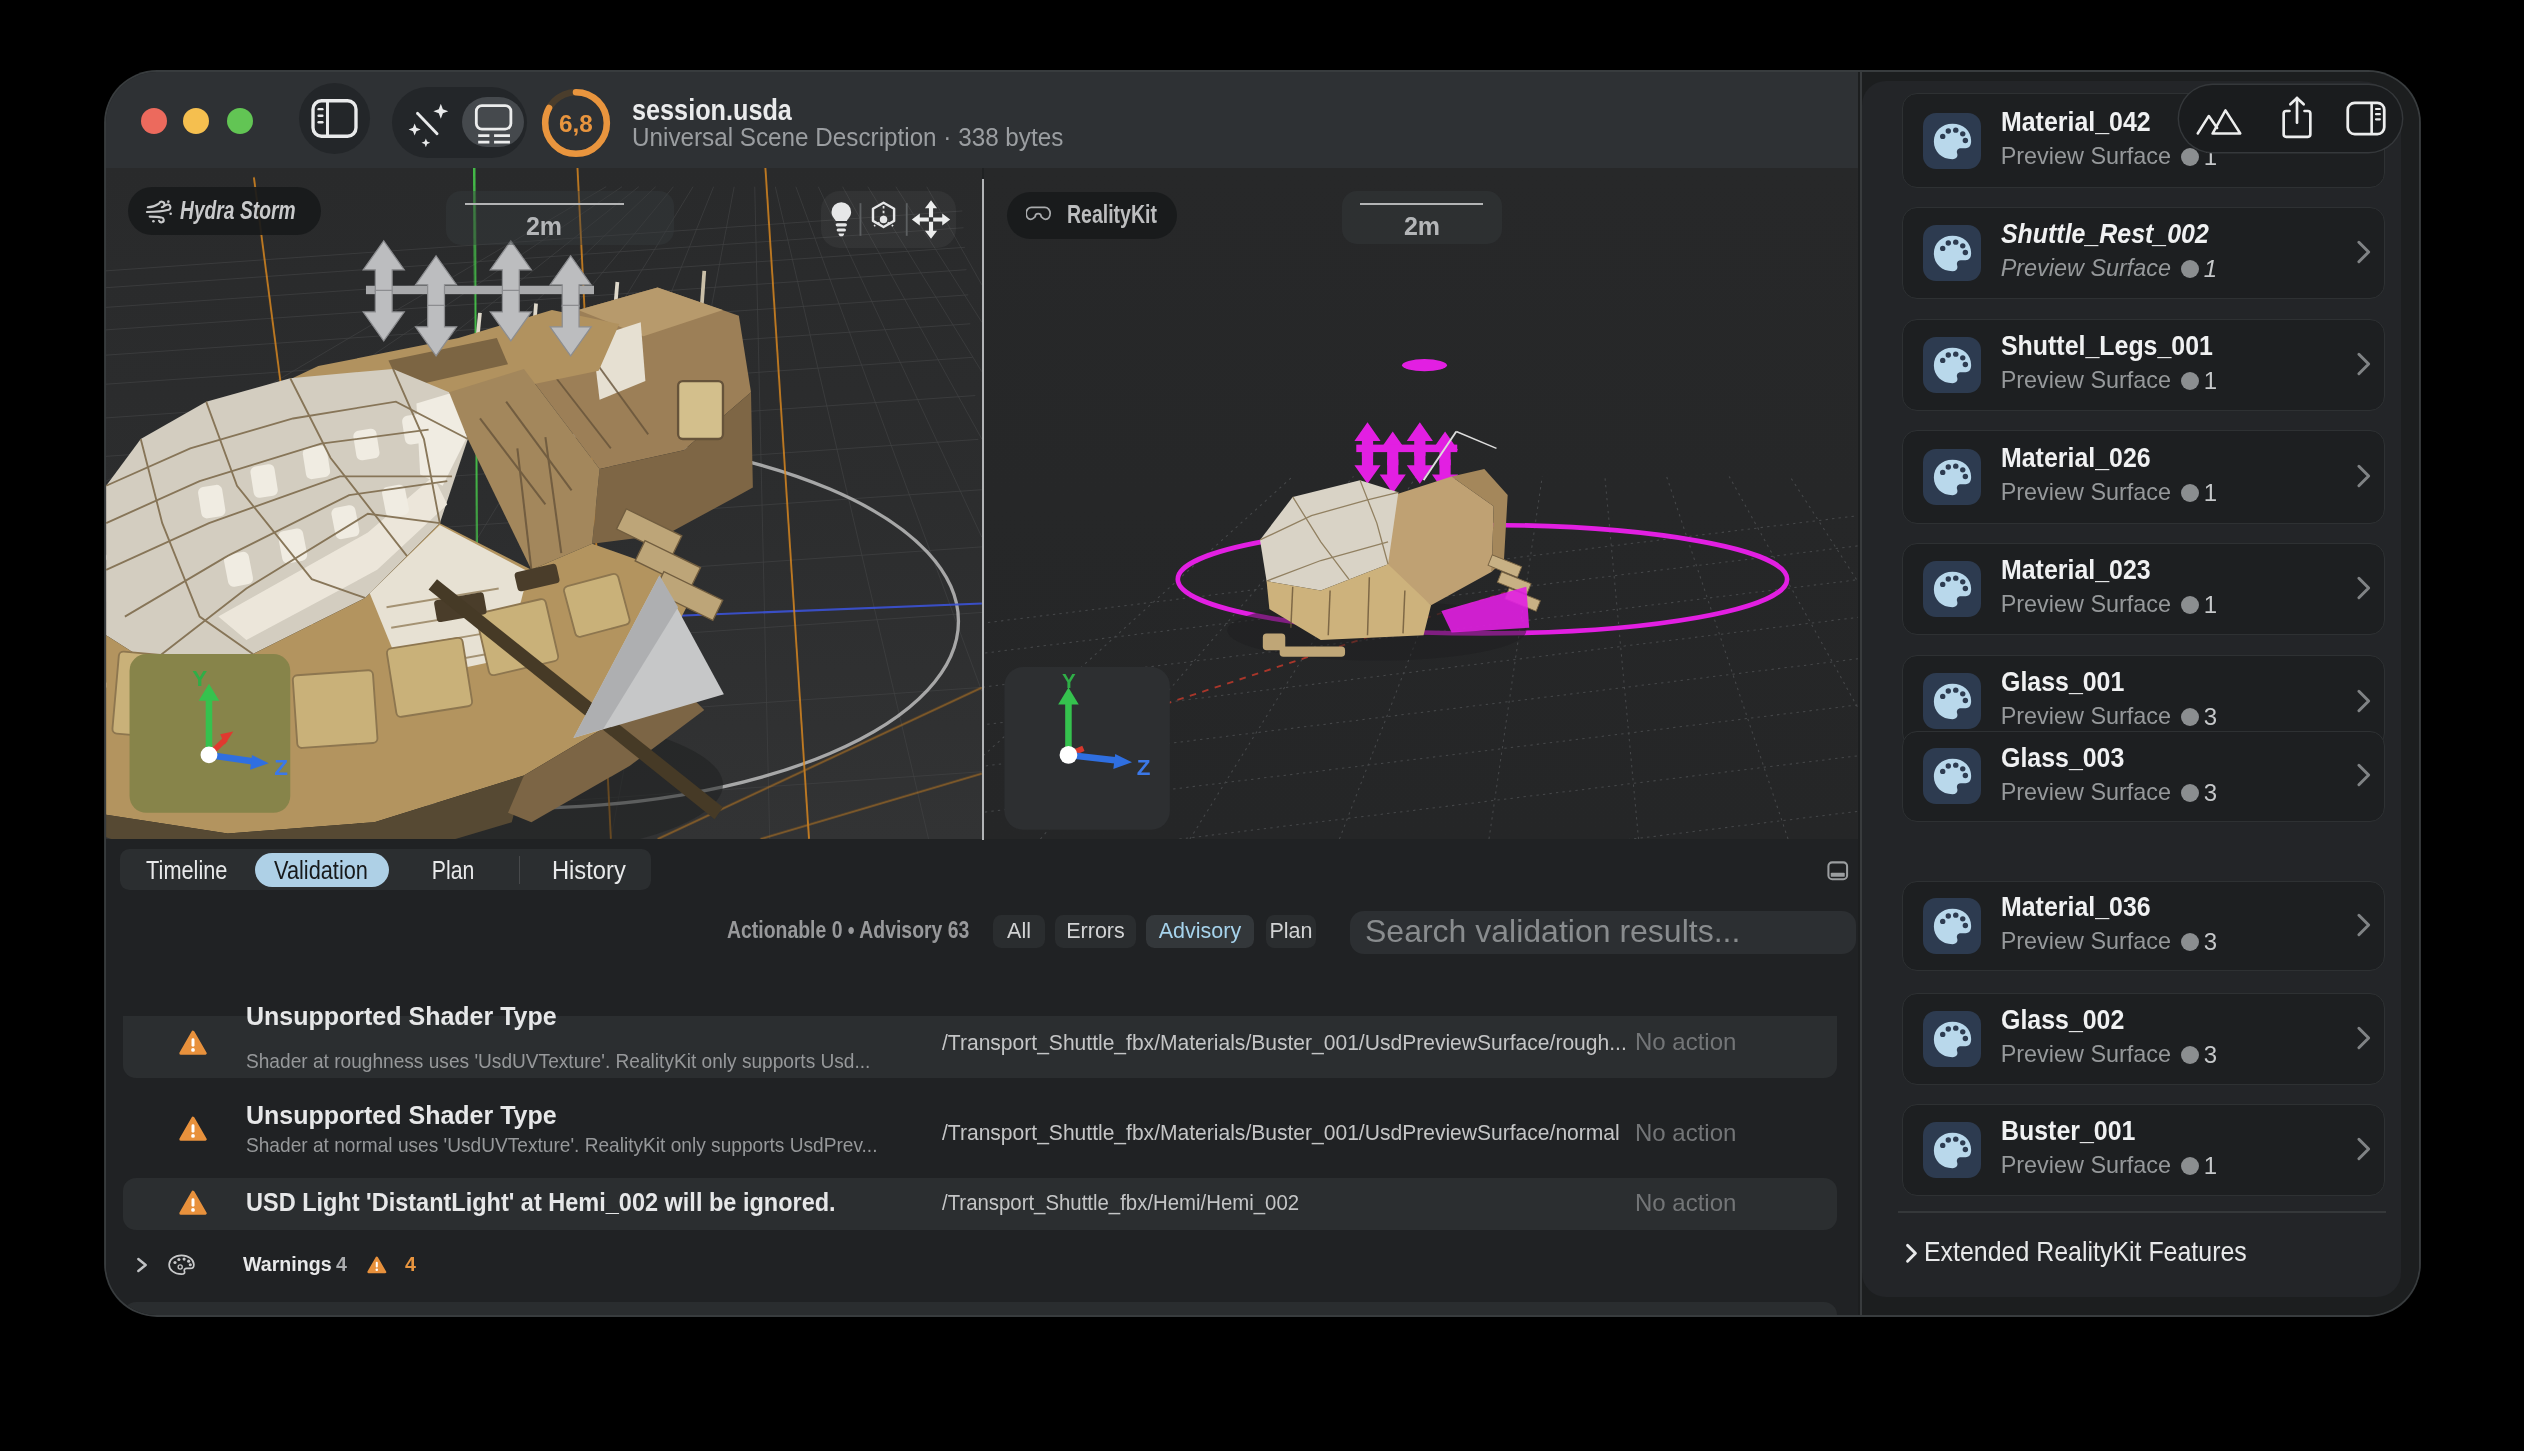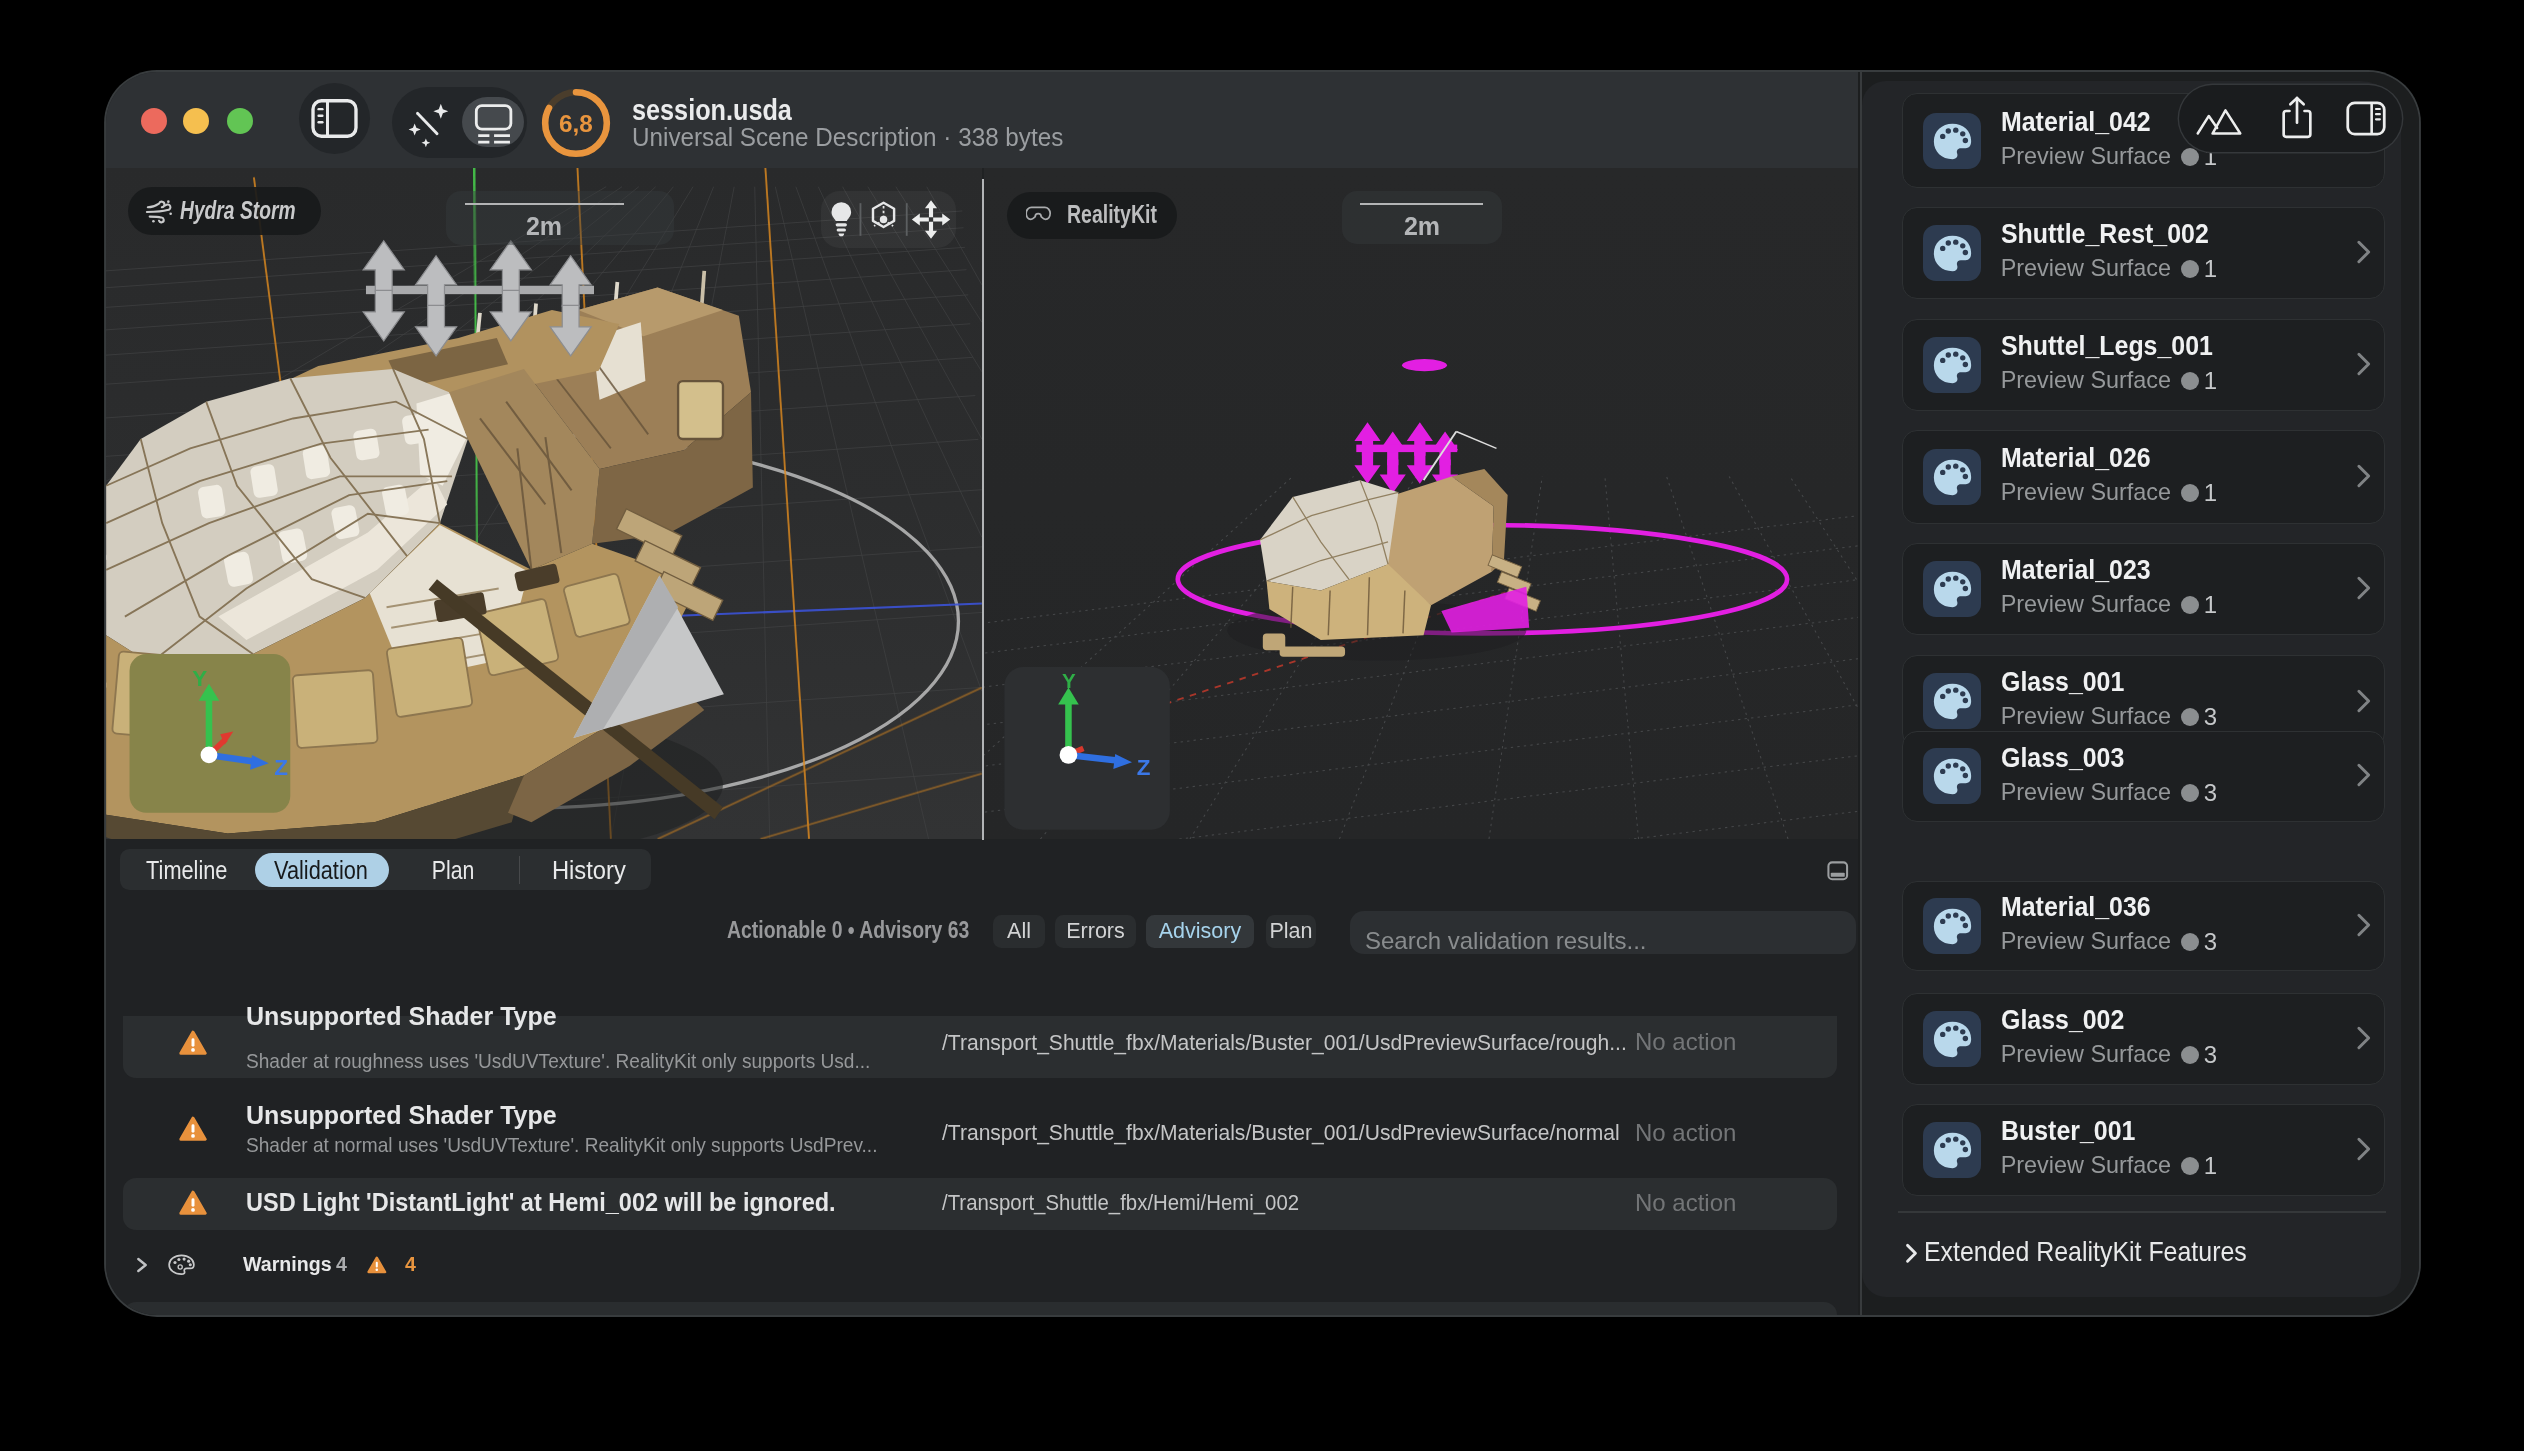--- a/index.html
+++ b/index.html
@@ -481,21 +481,21 @@
   <rect x="1.5" y="1.5" width="20" height="18" rx="4" fill="none" stroke="#9b9ea0" stroke-width="2.2"></rect>
   <rect x="4" y="12.5" width="15" height="4.5" rx="1" fill="#9b9ea0"></rect>
 </svg>
 
 <div class="abs" style="left:621px; top:845px; white-space:nowrap; font-size:23.4px; font-weight:bold; color:#98999b; transform:scaleX(.83); transform-origin:0 50%;">Actionable 0 • Advisory 63</div>
 <div class="abs" style="left:887px; top:843px; width:52px; height:33px; background:#2a2d2f; border-radius:8.4px; text-align:center; line-height:33px; font-size:21.5px; color:#d2d3d4;">All</div>
 <div class="abs" style="left:949px; top:843px; width:81px; height:33px; background:#2a2d2f; border-radius:8.4px; text-align:center; line-height:33px; font-size:21.5px; color:#d2d3d4;">Errors</div>
 <div class="abs" style="left:1040px; top:843px; width:108px; height:33px; background:#33373a; border-radius:8.4px; text-align:center; line-height:33px; font-size:21.5px; color:#a6d3ec;">Advisory</div>
 <div class="abs" style="left:1160px; top:843px; width:50px; height:33px; background:#2a2d2f; border-radius:8.4px; text-align:center; line-height:33px; font-size:21.5px; color:#d2d3d4;">Plan</div>
 <div class="abs" style="left:1244px; top:839px; width:506px; height:43px; background:#2c2f32; border-radius:14px;">
-  <div class="abs" style="left:15px; top:16px; font-size:24px; color:#898c8e; white-space:nowrap;">Search validation results...</div>
+  <div class="abs" style="left:15px; top:2px; font-size:32px; color:#898c8e; white-space:nowrap;">Search validation results...</div>
 </div>
 
 <div id="sidebar">
 <div class="abs" style="left:2.3px; top:0px; width:1.4px; height:1243px; background:#383b3d;"></div>
 <div id="sbpanel">
 <div class="card" style="top:12px; height:95px;">
   <div class="ctile" style="top:18.7px;">
             <svg class="abs" style="left:8.4px;top:7.5px;" width="41" height="41" viewBox="0 0 44 42"> 
               <path d="M22,2 C10.5,2 2,10 2,21 C2,32 10.5,40 22,40 C26.5,40 28,37 27,34 C26,30.8 27.5,28.2 31,28.2 L36,28.2 C40.5,28.2 42,24.5 42,20.5 C42,9.5 33.5,2 22,2 Z" fill="#b9d8eb"></path> 
               <g fill="#2d3b50">  
@@ -508,21 +508,21 @@
             </svg>
           </div>
   <div class="ctitle" style="top:11.2px;">Material_042</div>
   <div class="csub" style="top:49px;">Preview Surface</div>
   <div class="cdot" style="top:54px;"></div>
   <div class="ccount" style="top:49px;">1</div>
   <div class="cchev" style="top:33px;"><svg width="16" height="26" viewBox="0 0 17 28">
               <path d="M3,3.5 L13.5,14 L3,24.5" fill="none" stroke="#808385" stroke-width="3.2" stroke-linecap="round" stroke-linejoin="round"></path>
             </svg></div>
 </div>
-<div class="card" style="top:126px; height:92px;">
+<div class="card" style="top:126px; height:92px;font-style:italic;">
   <div class="ctile" style="top:17px;">
             <svg class="abs" style="left:8.4px;top:7.5px;" width="41" height="41" viewBox="0 0 44 42"> 
               <path d="M22,2 C10.5,2 2,10 2,21 C2,32 10.5,40 22,40 C26.5,40 28,37 27,34 C26,30.8 27.5,28.2 31,28.2 L36,28.2 C40.5,28.2 42,24.5 42,20.5 C42,9.5 33.5,2 22,2 Z" fill="#b9d8eb"></path> 
               <g fill="#2d3b50">  
                 <circle cx="11.5" cy="15.5" r="2.9"></circle>
                 <circle cx="17.5" cy="9.8" r="2.9"></circle>
                 <circle cx="25.5" cy="8.8" r="2.9"></circle>
                 <circle cx="33" cy="12.8" r="2.9"></circle>
                 <circle cx="35.8" cy="20" r="2.9"></circle> 
               </g>

